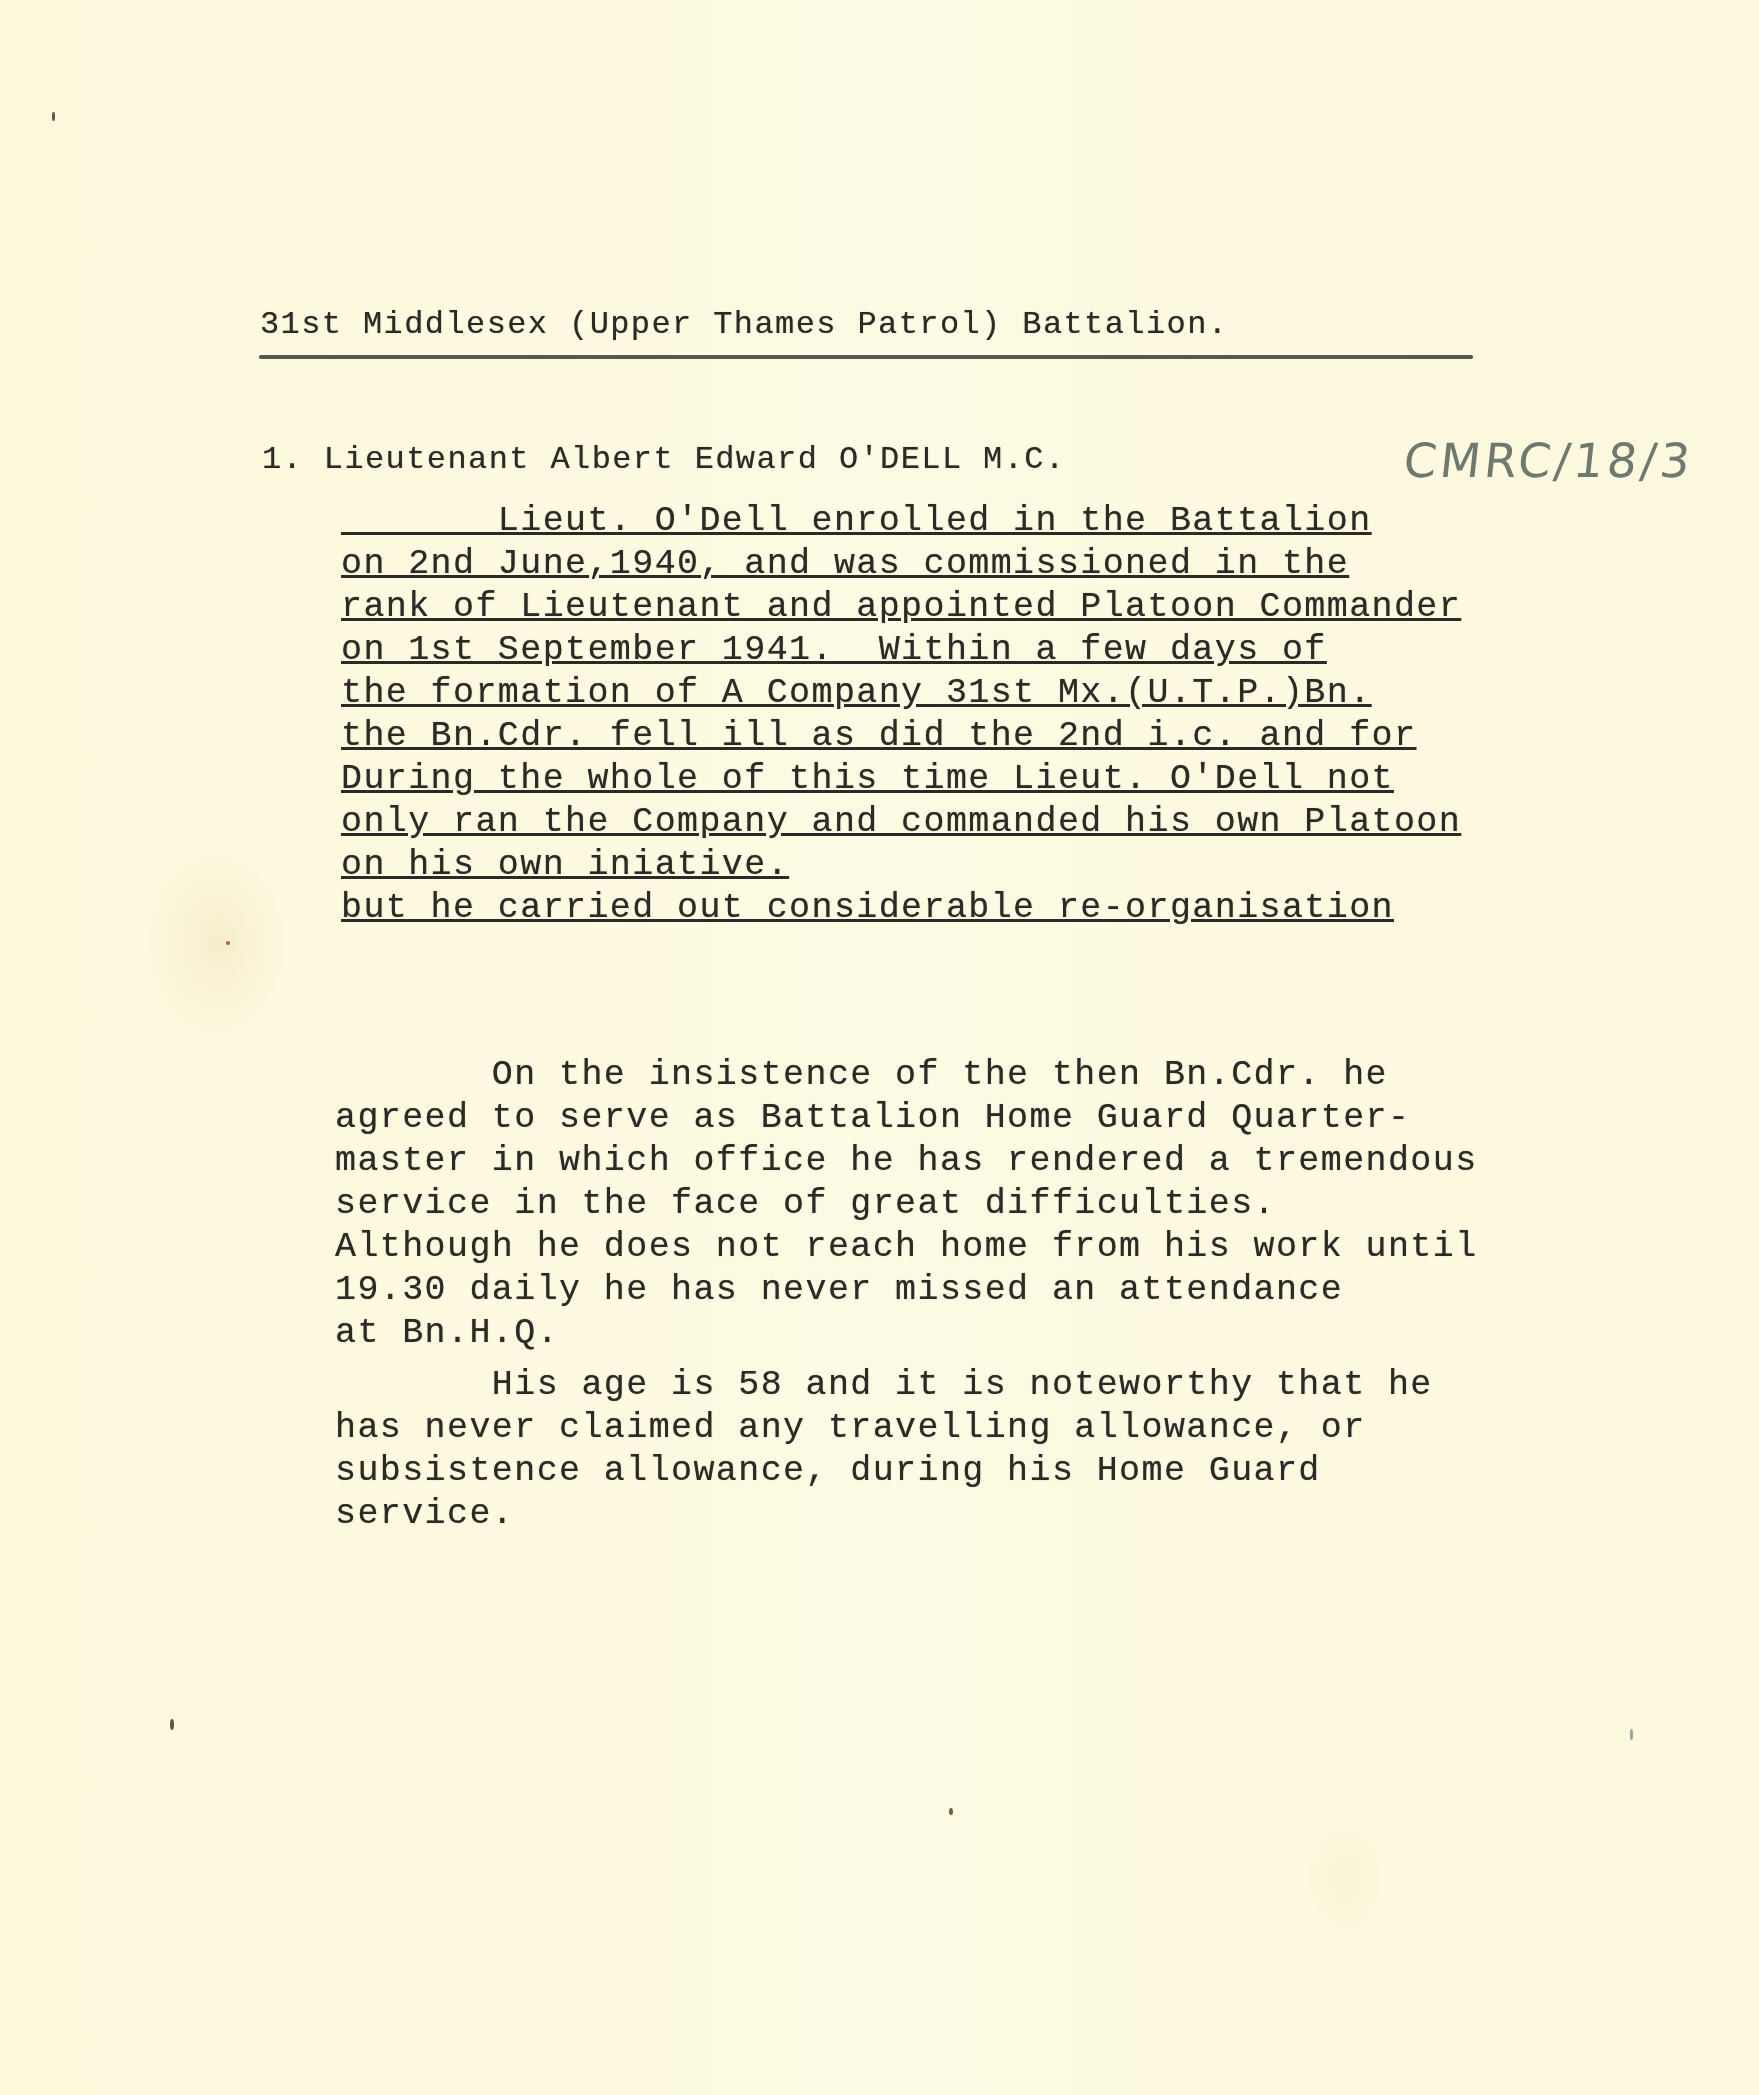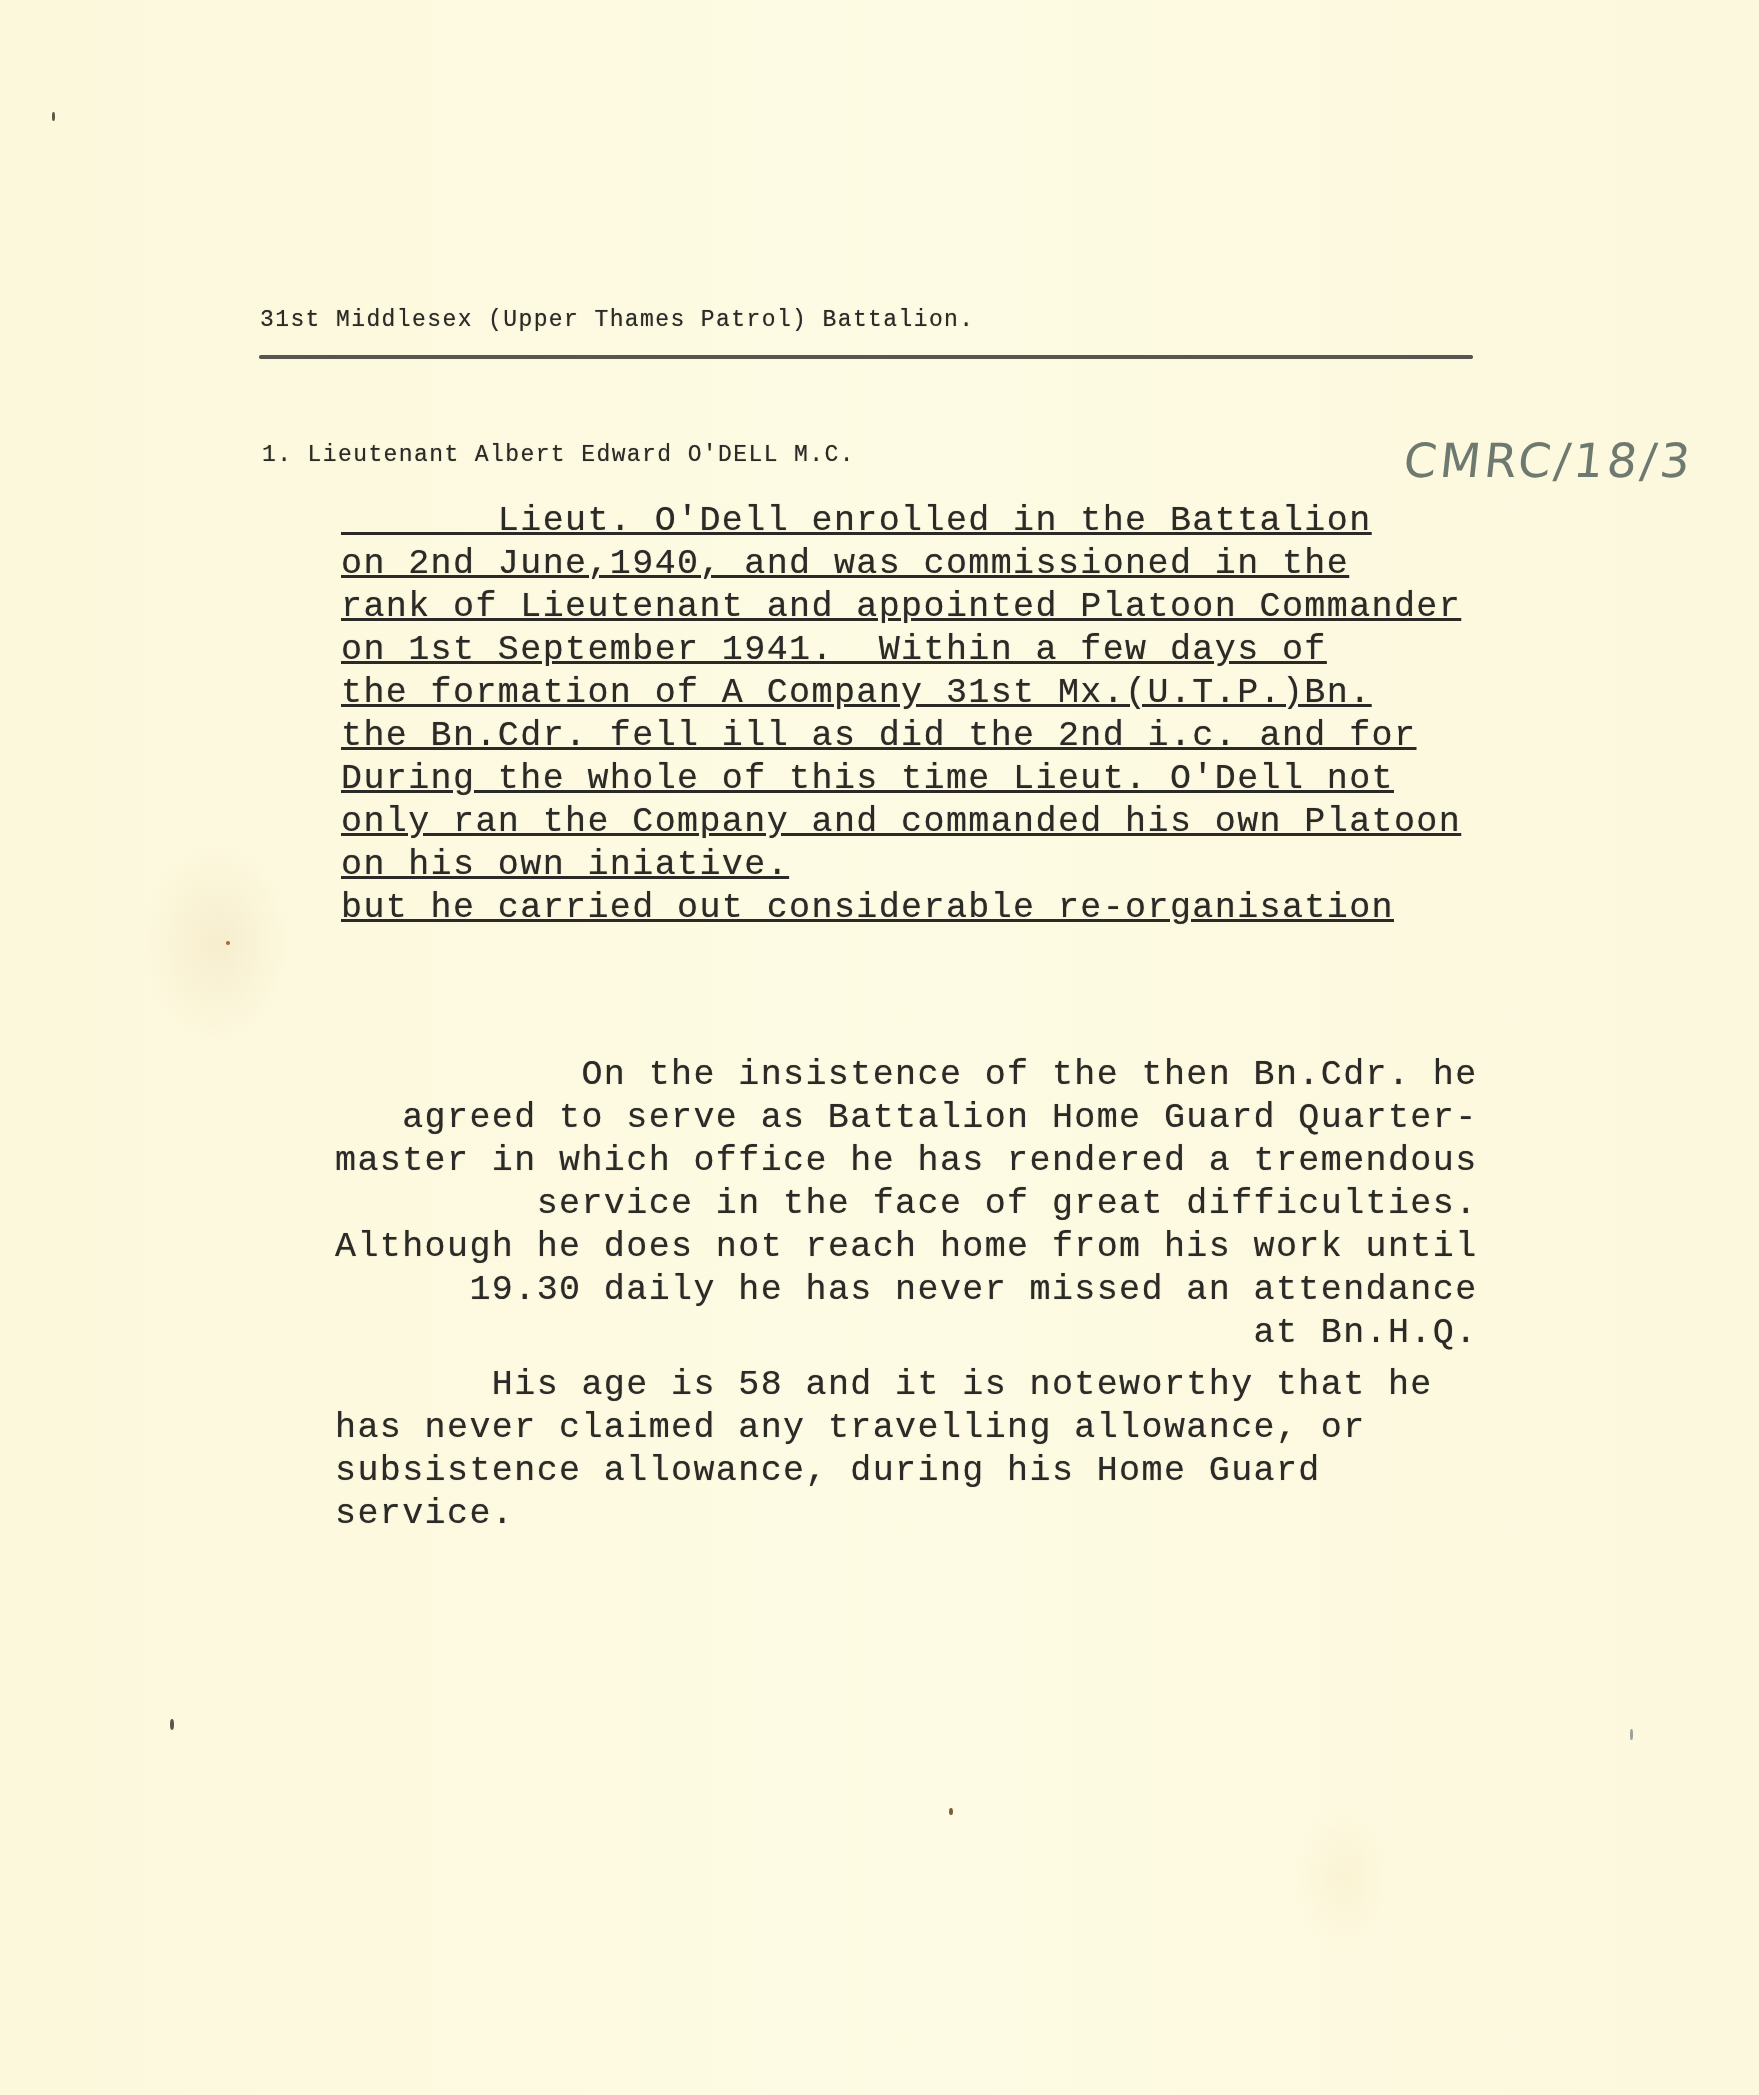--- a/index.html
+++ b/index.html
@@ -19,21 +19,21 @@
     position: absolute;
     left: 0; top: 0;
     width: 1759px; height: 2095px;
     background:
       radial-gradient(ellipse 105px 140px at 218px 943px, rgba(220,185,130,0.18), rgba(0,0,0,0) 70%),
       radial-gradient(ellipse 70px 105px at 1345px 1878px, rgba(230,200,120,0.12), rgba(0,0,0,0) 70%),
       linear-gradient(90deg, #fcf8dc 0%, #fefbe4 50%, #fcf8dd 100%);
   }
   .typed {
     position: absolute;
-    font-size: 23px;
+    font-size: 32px;
     letter-spacing: 1.4px;
     white-space: pre;
     line-height: 1;
     text-shadow: 0 0 0.9px rgba(40,40,36,0.55);
   }
   .title {
     left: 260px;
     top: 309px;
   }
   .title-underline {
@@ -68,21 +68,21 @@
   .para .line {
     display: block;
     height: 43px;
     font-size: 35px;
     letter-spacing: 1.4px;
     white-space: pre;
     line-height: 43px;
     text-shadow: 0 0 0.9px rgba(40,40,36,0.55);
   }
   .p1 { left: 341px; top: 500px; text-decoration: underline; }
-  .p2 { left: 335px; top: 1054px; text-align: right; }
+  .p2 { left: 335px; top: 1054px; }
   .p3 { left: 335px; top: 1364px; }
   .speck {
     position: absolute;
     background: #5a5648;
     border-radius: 50%;
   }
 </style>
 </head>
 <body>
 

